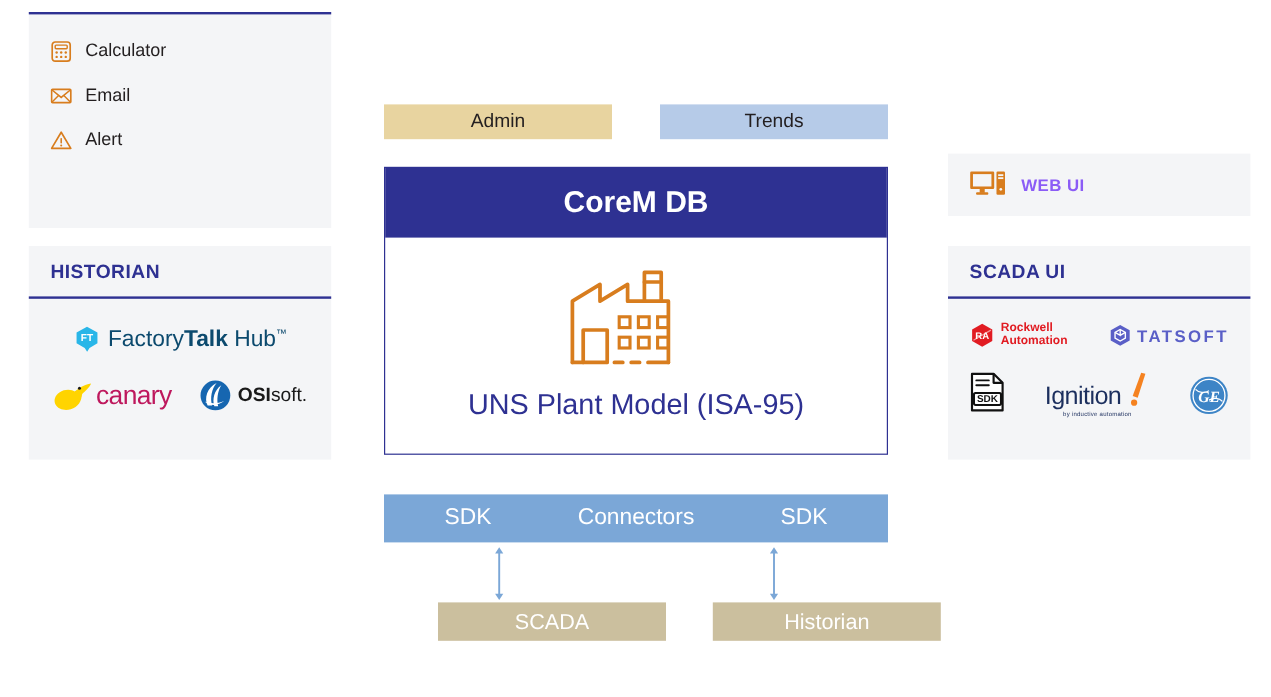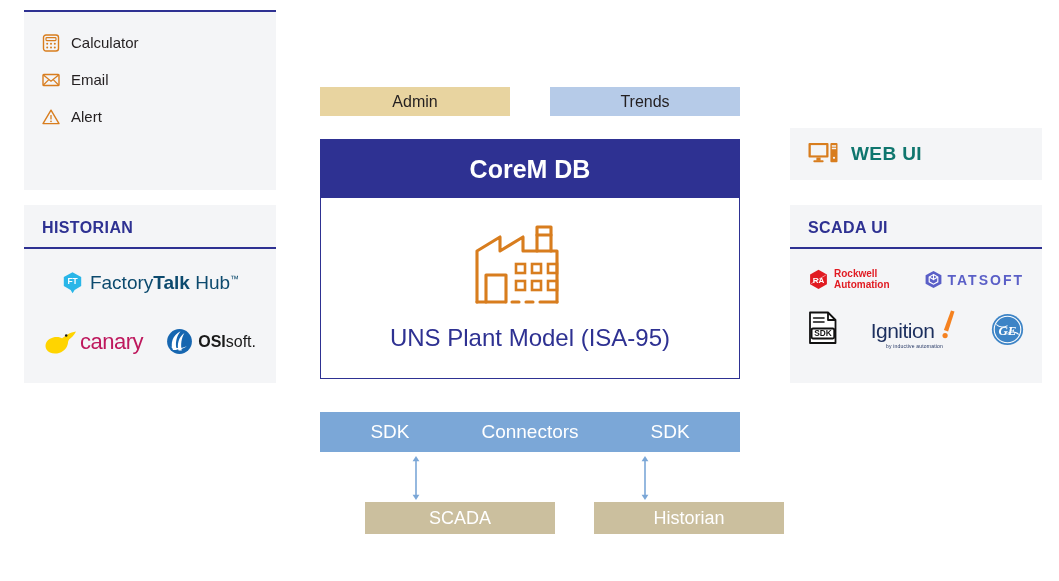--- a/index.html
+++ b/index.html
@@ -123,23 +123,23 @@
     position: absolute;
     left: 790px; top: 128px;
     width: 252px; height: 52px;
     background: #f4f5f7;
     display: flex;
     align-items: center;
     gap: 13px;
     padding-left: 18px;
   }
   #webui .wtext {
-    font-size: 19px;
+    font-size: 14px;
     font-weight: bold;
-    color: #0f766e;
+    color: #8b5cf6;
     letter-spacing: 0.4px;
   }
   .logo-cell { display: flex; align-items: center; justify-content: center; }
 
   
   .ft-wrap { display: flex; align-items: center; gap: 6px; }
   .ft-text { font-size: 19px; color: #0c4a6e; white-space: nowrap; }
   .ft-text b { font-weight: bold; }
   .ft-tm { font-size: 9px; vertical-align: super; }
 
@@ -217,21 +217,21 @@
       </div>
 
     </div>
   </div>
 
   <div class="panel" style="left:24px; top:205px; width:252px; height:178px;">
     <div class="panel-header">HISTORIAN</div>
     <div class="panel-rule"></div>
     <div class="panel-body" style="padding-top:22px;">
 
-      <div class="logo-cell" style="justify-content:center; margin-bottom:34px;">
+      <div class="logo-cell" style="justify-content:center; margin-bottom:22px;">
         <div class="ft-wrap">
           <svg width="23" height="23" viewBox="0 0 23 23">
             <path d="M11.5 1.2 L20.2 6.1 L20.2 15.1 L13.6 18.9 L11.6 22.2 L9.6 18.9 L2.8 15.1 L2.8 6.1 Z" fill="#29b6e8"></path>
             <text x="11.5" y="13.4" font-family="Liberation Sans, sans-serif" font-size="8.4" font-weight="bold" fill="#ffffff" text-anchor="middle">FT</text>
           </svg>
           <div class="ft-text">
             <span>Factory</span><b>Talk</b><span> Hub</span><span class="ft-tm">™</span>
           </div>
         </div>
       </div>

